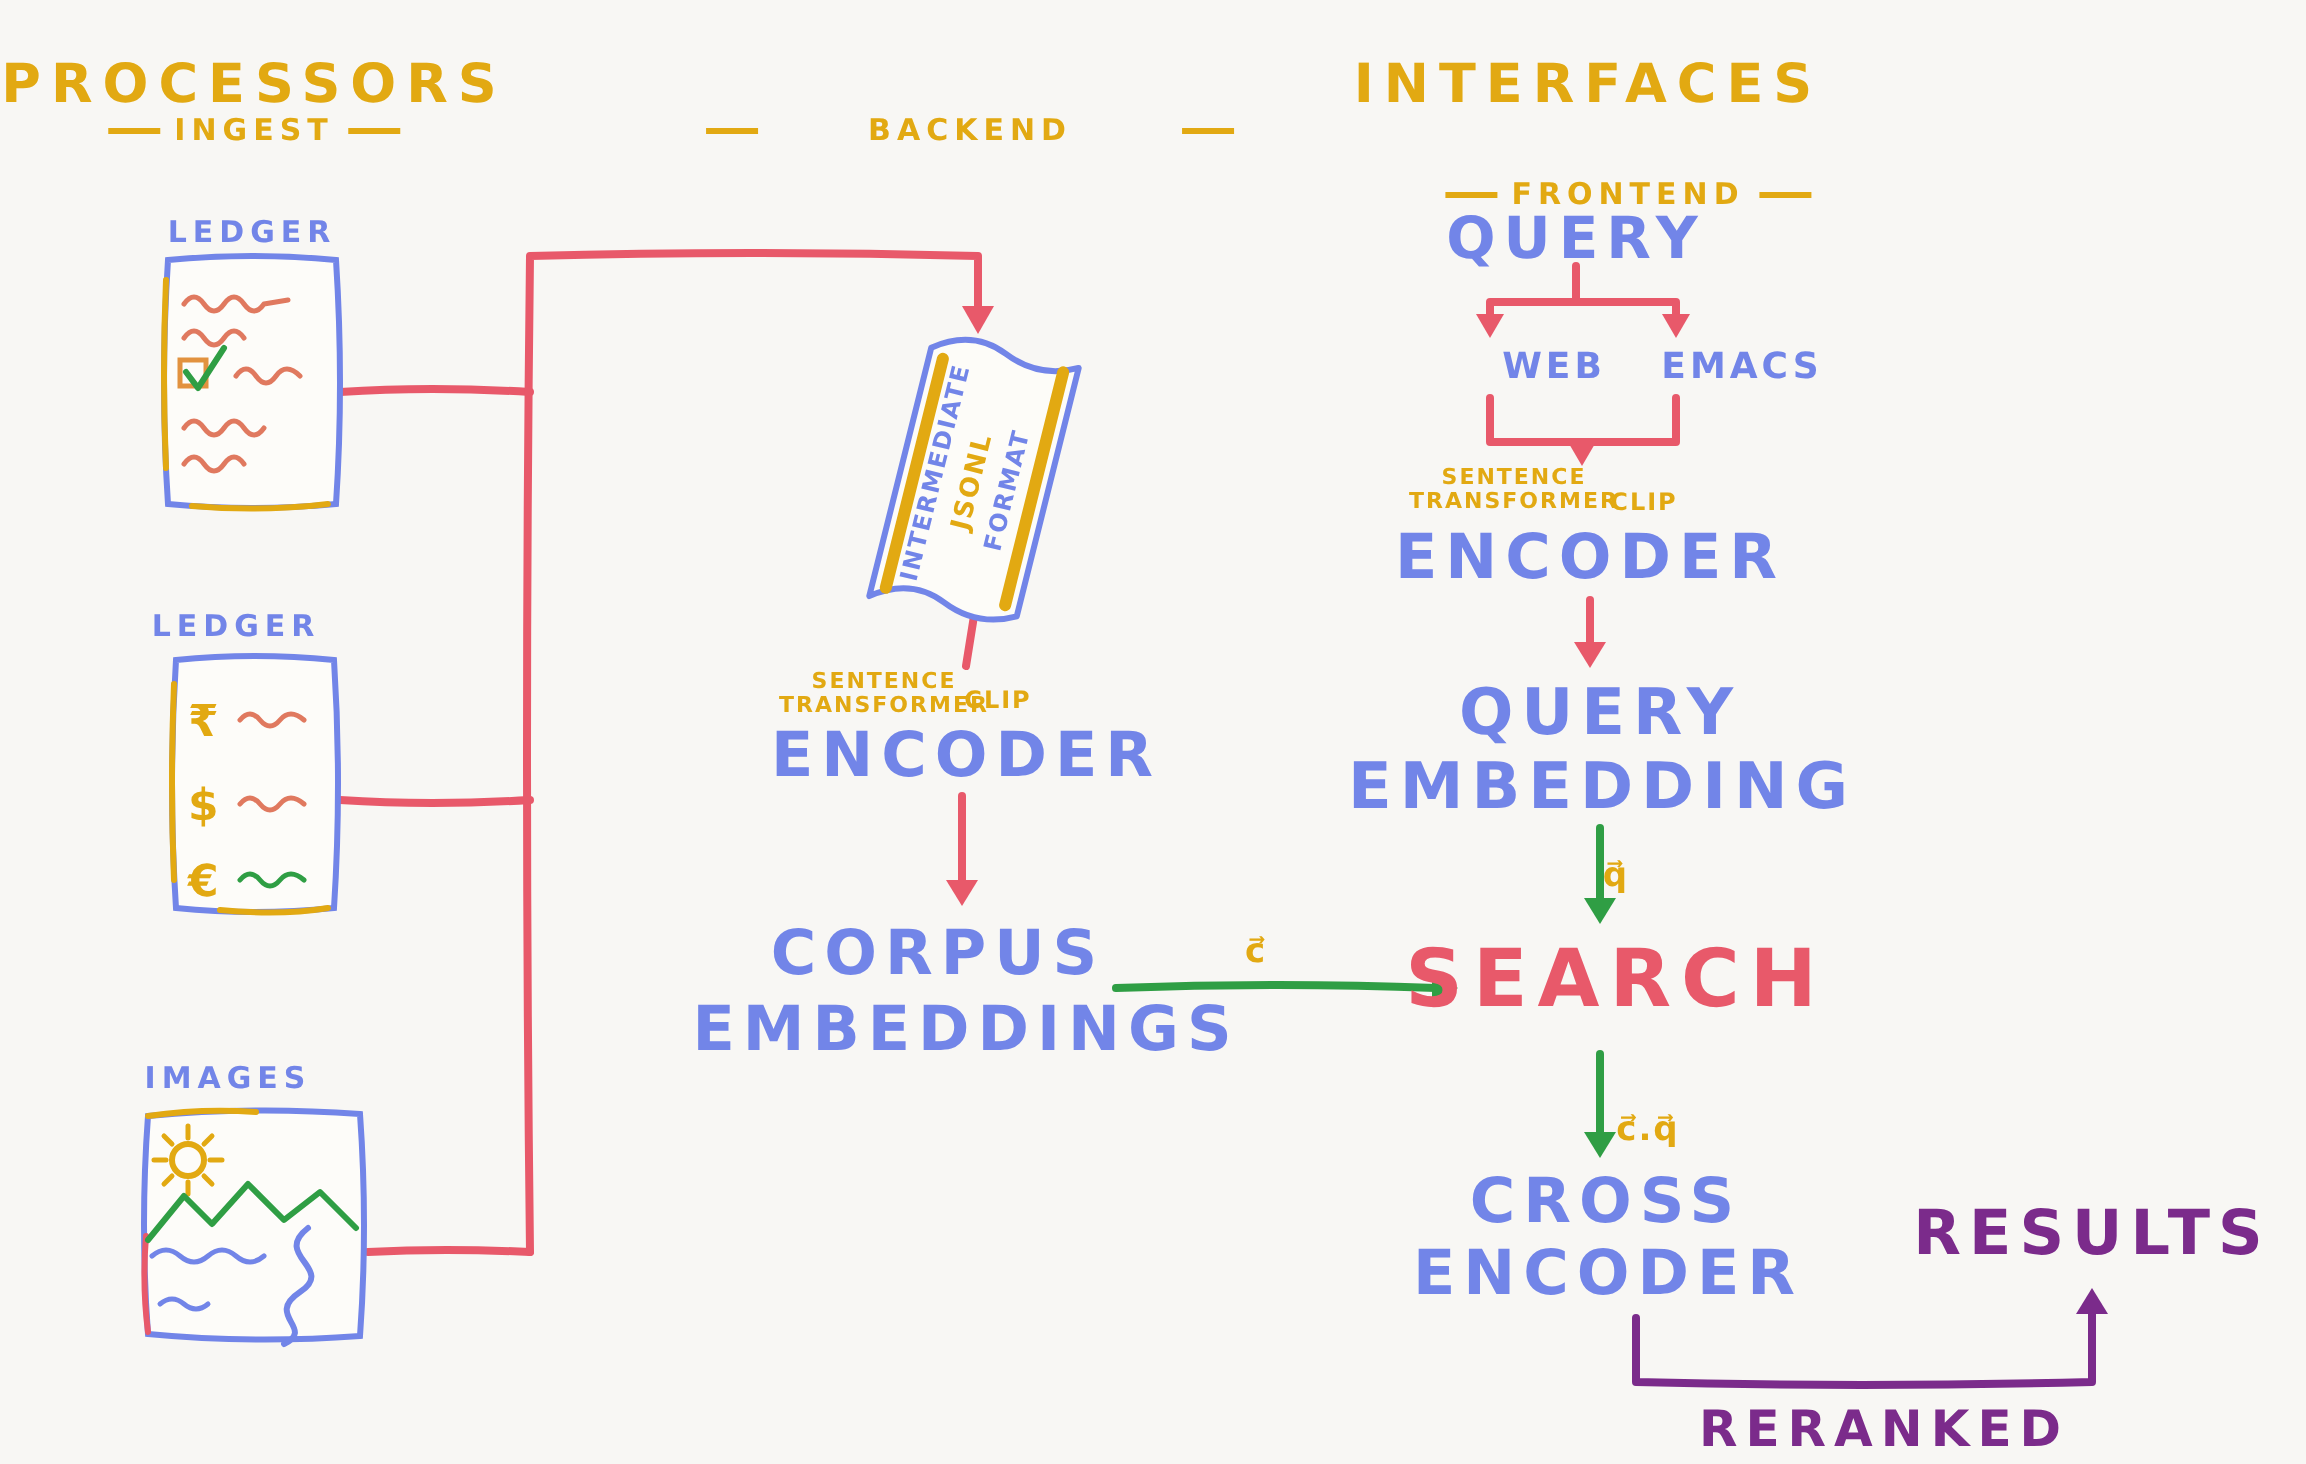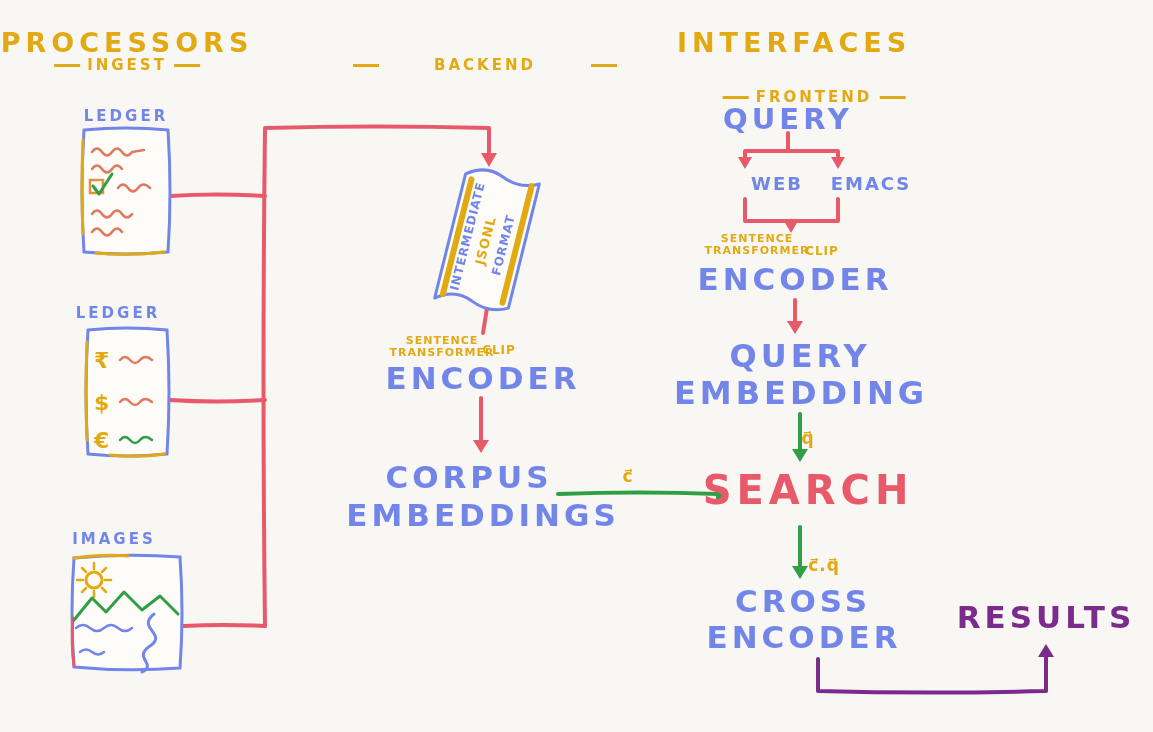--- a/index.html
+++ b/index.html
@@ -210,14 +210,15 @@
   <div class="lbl big2 c-blue" style="left:801px; top:374px;">EMBEDDING</div>
   <div class="lbl vec c-yellow" style="left:808px; top:428px;">q⃗</div>
 
   <div class="lbl search c-red" style="left:808px; top:467px;">SEARCH</div>
   <div class="lbl vec c-yellow" style="left:824px; top:555px;">c⃗.q⃗</div>
 
   <div class="lbl big c-blue" style="left:803px; top:583px;">CROSS</div>
   <div class="lbl big c-blue" style="left:804px; top:619px;">ENCODER</div>
 
   <div class="lbl results c-purple" style="left:1046px; top:599px;">RESULTS</div>
+  <div class="lbl reranked c-purple" style="left:942px; top:700px;">RERANKED</div>
 
 </div>
 
 </body></html>

